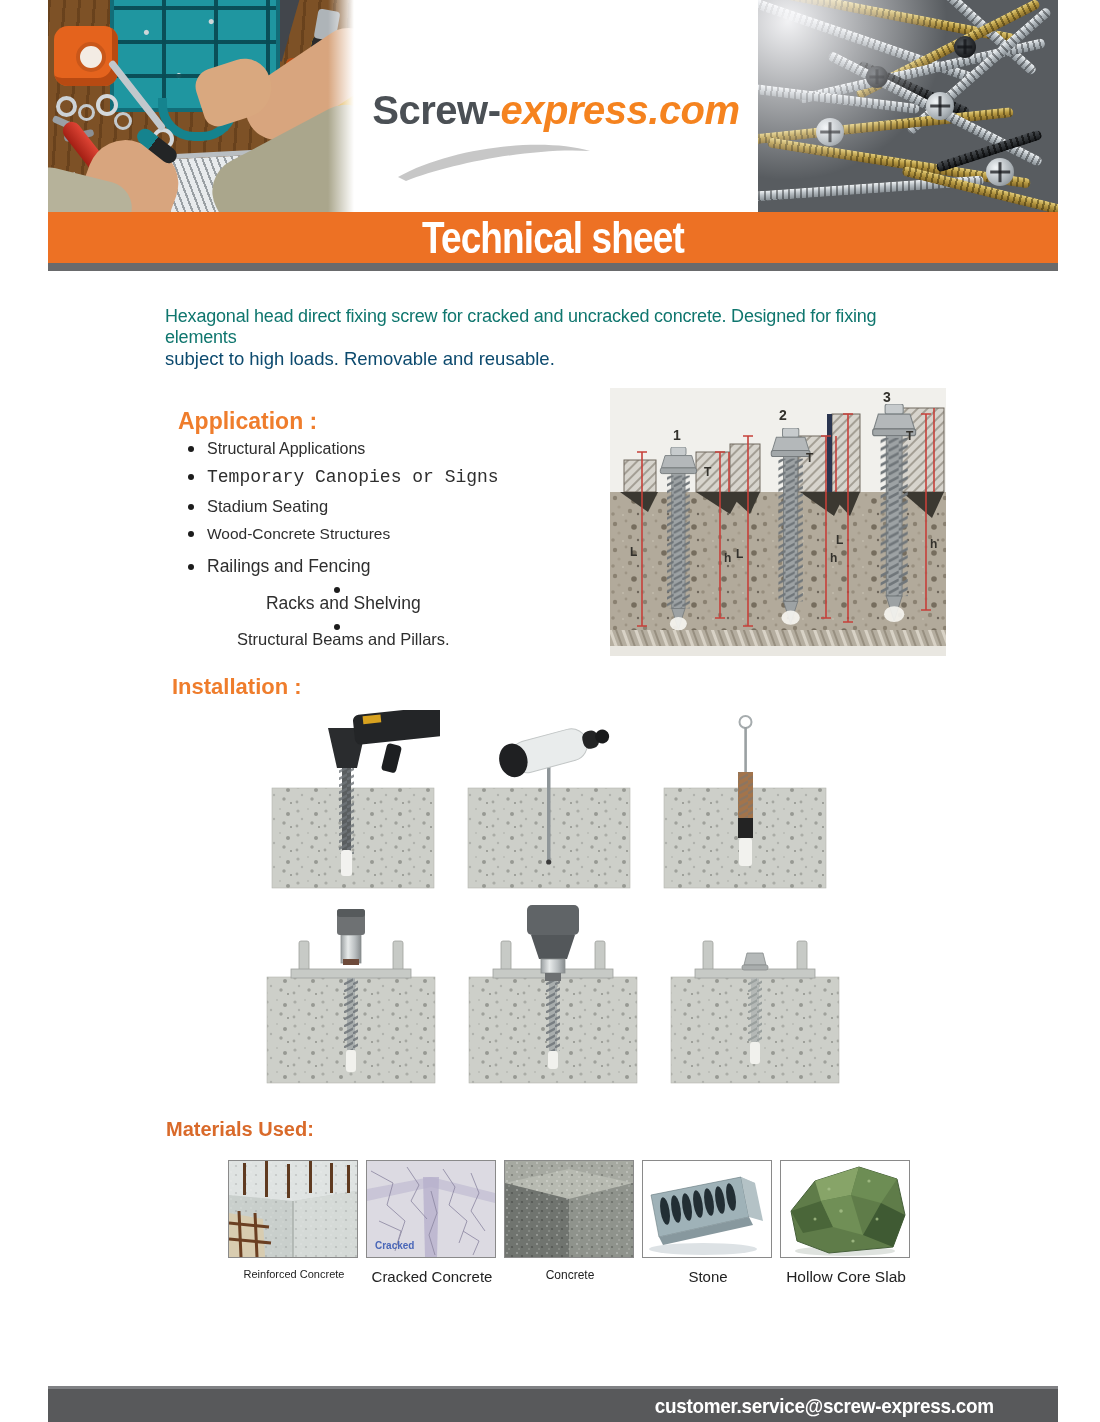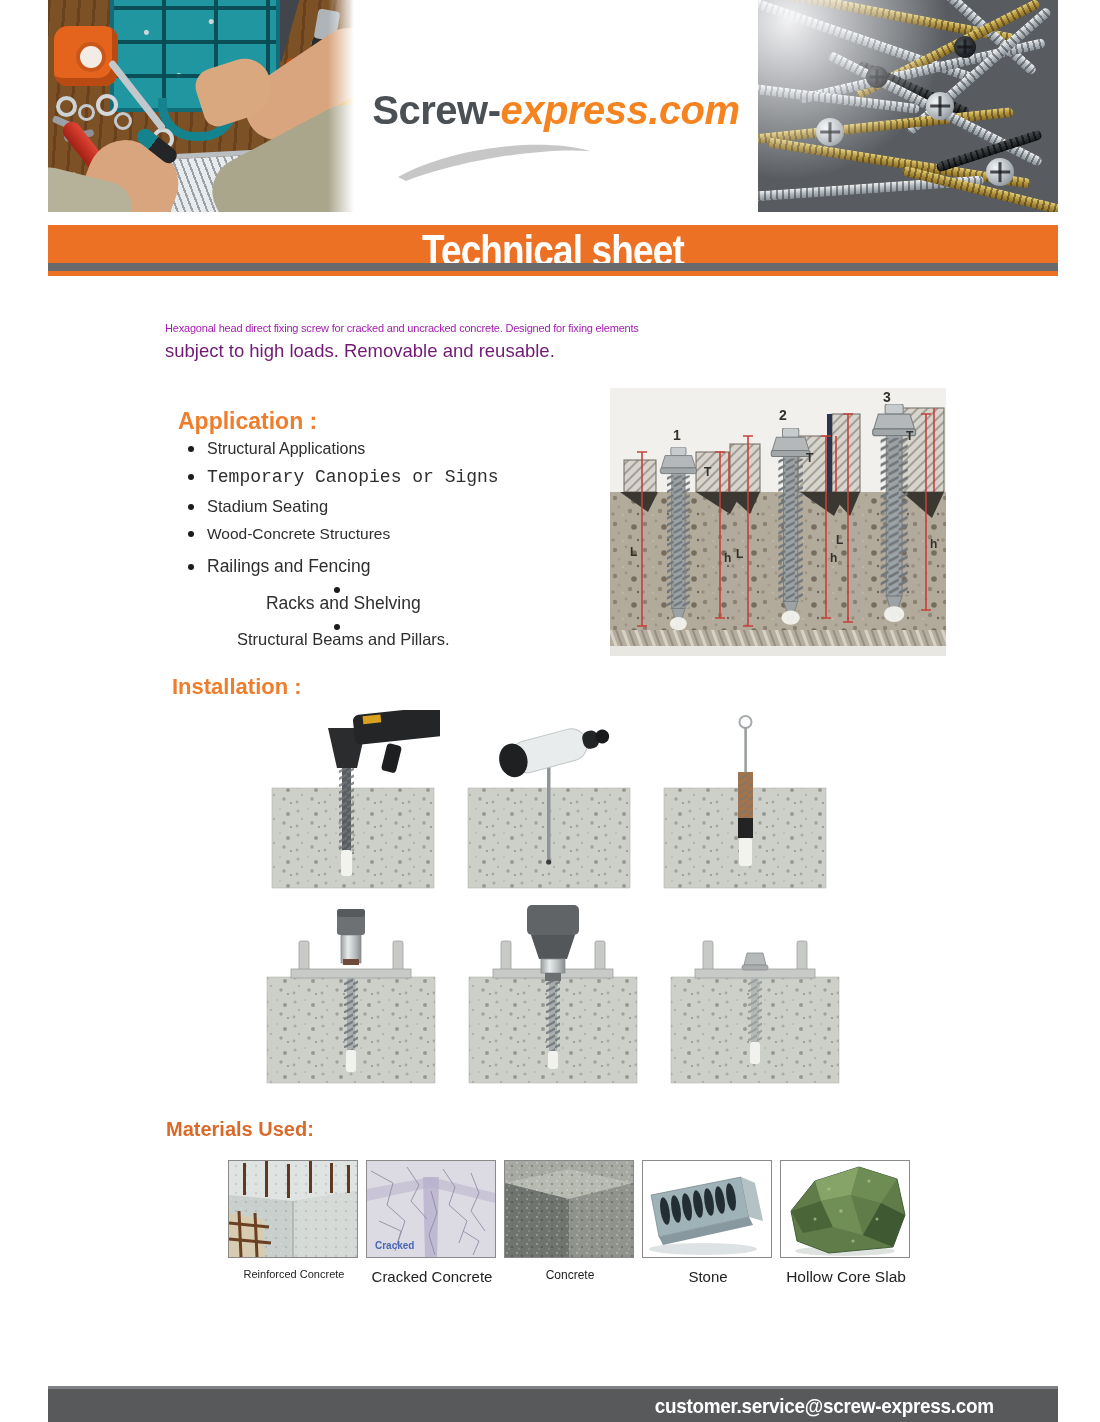--- a/index.html
+++ b/index.html
@@ -24,28 +24,28 @@
   .bb{background-image:repeating-linear-gradient(90deg, rgba(54,44,10,.5) 0 2px, rgba(0,0,0,0) 2px 6px), linear-gradient(180deg,#e6cf7a,#b3953f 50%,#83682a);}
   .kb{background-image:repeating-linear-gradient(90deg, rgba(0,0,0,.55) 0 2px, rgba(0,0,0,0) 2px 6px), linear-gradient(180deg,#4a4e52,#2a2d30 60%,#101214);}
   .shd{position:absolute;width:28px;height:28px;border-radius:50%;background:radial-gradient(circle at 35% 35%, #f2f5f7, #a9b0b5 60%, #6f767b);}
   .shd i,.bhd i{position:absolute;left:50%;top:50%;width:70%;height:3px;background:rgba(20,22,25,.75);transform:translate(-50%,-50%);}
   .shd i.v,.bhd i.v{width:3px;height:70%;}
   .bhd{position:absolute;width:22px;height:22px;border-radius:50%;background:radial-gradient(circle at 38% 35%, #4e5358, #1b1d20 70%);}
   
   .prop{position:absolute;}
 
   
-  .banner{position:absolute;left:48px;top:225px;width:1010px;height:51px;background:#ED7124;text-align:center;}
+  .banner{position:absolute;left:48px;top:212px;width:1010px;height:51px;background:#ED7124;text-align:center;}
   .banner-text{display:inline-block;font-size:44px;font-weight:bold;color:#ffffff;letter-spacing:-1px;line-height:51px;transform:scaleX(.84) scaleY(1.02);transform-origin:center;}
   .grayrule{position:absolute;left:48px;top:263px;width:1010px;height:8px;background:#696a6c;}
 
   
   .intro{position:absolute;left:165px;top:306px;width:780px;color:#3c3c3c;}
-  .intro .l1{font-size:11px;letter-spacing:-.2px;color:#a21caf;margin-top:16px;}
-  .intro .l2{font-size:18.5px;margin-top:6px;color:#701a75;}
+  .intro .l1{font-size:18px;letter-spacing:-.2px;color:#0f766e;}
+  .intro .l2{font-size:18.5px;margin-top:0;color:#0c4a6e;}
 
   
   .app-head{position:absolute;left:178px;top:408px;font-size:23px;font-weight:bold;color:#EF7D2C;letter-spacing:0;}
   .app-list{position:absolute;left:188px;top:440px;list-style:none;margin:0;padding:0;color:#2e2e2e;}
   .app-list li{display:flex;align-items:center;margin-bottom:9px;}
   .app-list .dot{width:6px;height:6px;border-radius:50%;background:#1c1c1c;margin-right:13px;flex:none;}
   .app-list li:nth-child(1){font-size:16px;}
   .app-list li:nth-child(2){font-size:18px;margin-bottom:10px;font-family:Liberation Mono, monospace;}
   .app-list li:nth-child(3){font-size:16.5px;}
   .app-list li:nth-child(4){font-size:15.5px;margin-bottom:13px;}

